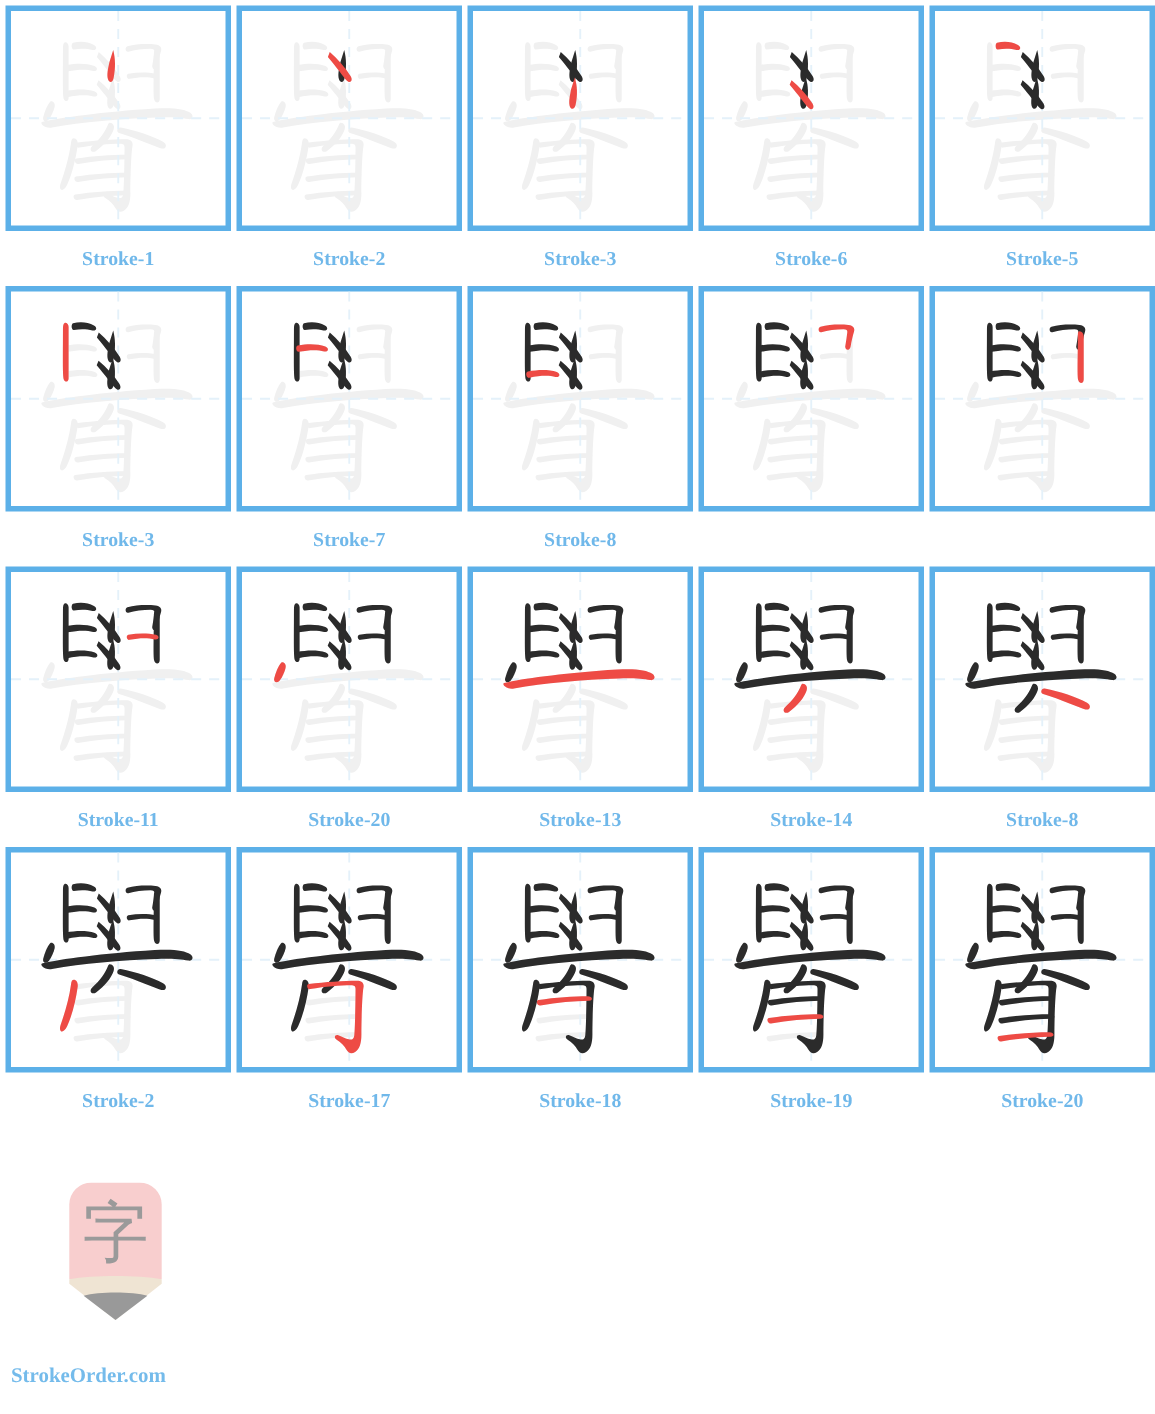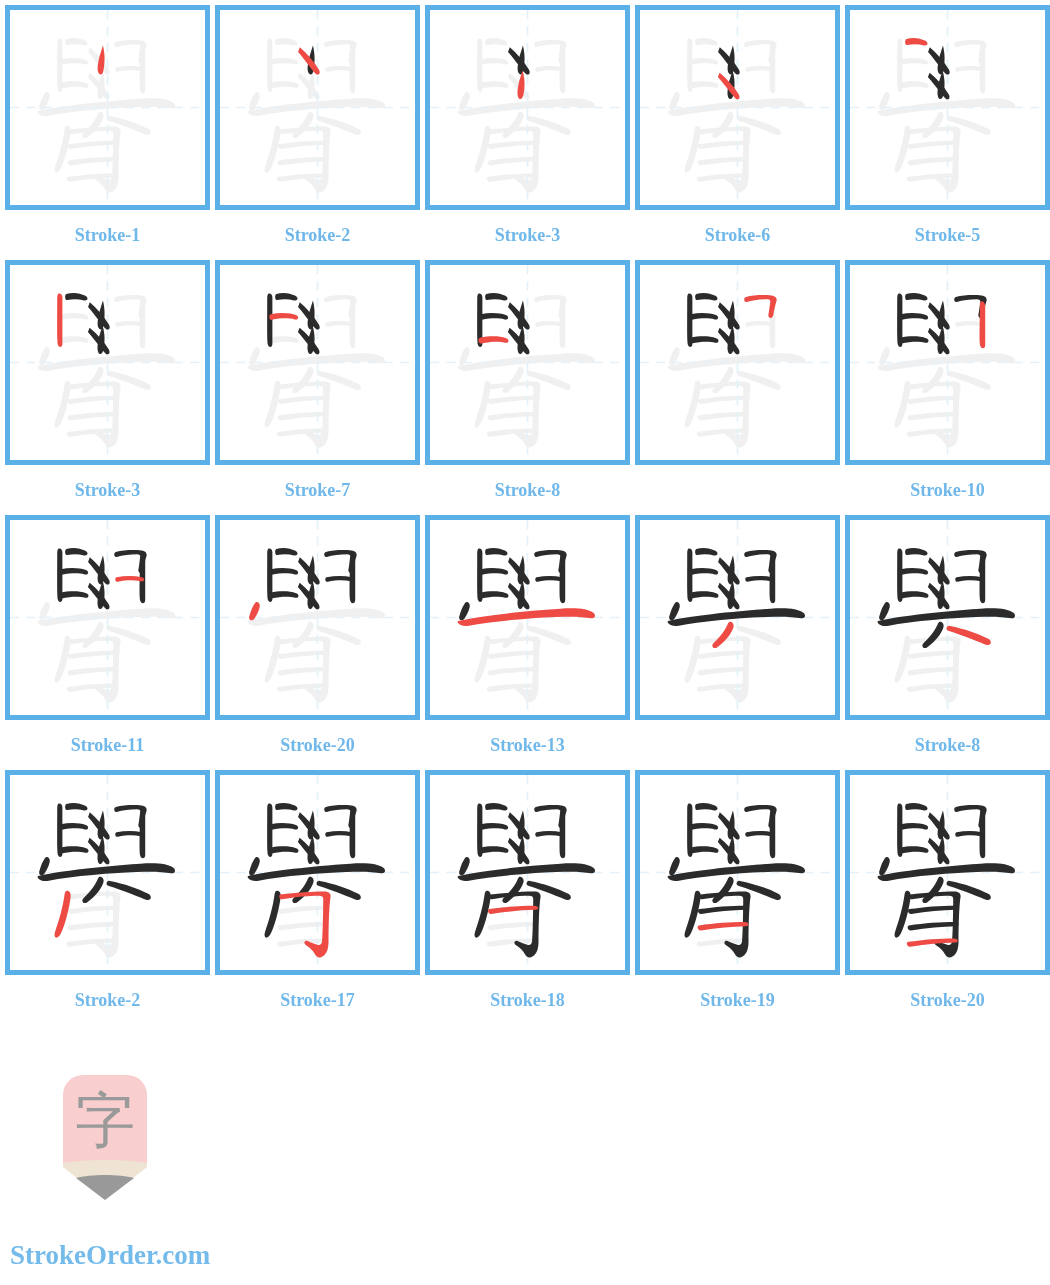--- a/index.html
+++ b/index.html
@@ -48,21 +48,21 @@
     left:0;top:1065px;
     width:1050px;
   }
   #logo{
     position:absolute;left:45px;top:10px;
     width:120px;height:125px;
   }
   #site{
     position:absolute;left:10px;top:175px;
     color:#74bbeb;
-    font-size:27px;
+    font-size:19px;
     font-family:"Liberation Serif", serif;
     font-weight:700;
     text-align:center;
   }
 </style>
 </head>
 <body>
 
 <div id="grid">
     <div class="row">
@@ -482,21 +482,20 @@
               <path d="M256 150 C266 148 275 156 275 170 L275 415 C275 432 258 436 252 420 C246 400 248 300 248 180 C248 162 250 152 256 150 Z"></path>
               <path d="M266 258 C316 248 362 250 398 262 C418 270 412 290 392 286 C362 278 322 278 272 288 C258 291 254 261 266 258 Z"></path>
               <path d="M262 382 C314 372 362 372 400 384 C420 392 414 412 394 408 C364 400 322 400 270 412 C254 416 248 386 262 382 Z"></path>
               <path d="M556 168 C596 158 646 156 690 160 C712 162 722 176 716 192 C710 212 704 238 700 262 C696 282 676 284 674 264 C678 240 682 214 684 196 C686 184 680 180 666 180 C630 180 590 186 560 194 C546 198 542 172 556 168 Z"></path>
             </g>
             <g class="cur">
               <path d="M690 190 C702 190 710 200 710 216 L710 420 C710 440 690 444 684 424 C678 404 682 300 682 214 C682 198 682 190 690 190 Z"></path>
             </g>
           </svg>
         </div>
-        <div class="label">Stroke-10</div>
       </div>
     </div>
     <div class="row">
       <div class="cell-wrap">
         <div class="cell">
           <svg viewBox="0 0 1024 1024">
             <g class="ghost">
               <path d="M488 186 C498 228 500 268 490 320 C486 342 470 346 463 326 C457 306 462 280 470 244 Z"></path>
               <path d="M419 196 C455 228 492 268 519 312 C531 333 517 348 501 333 C481 313 455 272 410 220 Z"></path>
               <path d="M486 318 C498 360 500 398 490 448 C485 470 469 474 462 455 C456 436 461 410 468 375 Z"></path>
@@ -682,20 +681,21 @@
               <path d="M690 190 C702 190 710 200 710 216 L710 420 C710 440 690 444 684 424 C678 404 682 300 682 214 C682 198 682 190 690 190 Z"></path>
               <path d="M560 300 C606 292 652 292 692 300 C712 306 706 326 686 322 C654 314 614 314 566 324 C552 327 548 303 560 300 Z"></path>
               <path d="M188 432 C200 428 212 440 208 458 C204 476 194 498 182 516 C170 534 148 528 154 506 C160 484 172 448 188 432 Z"></path>
               <path d="M148 530 C232 510 440 482 686 466 C774 460 830 468 856 486 C874 498 868 520 846 516 C810 510 766 506 700 508 C520 514 340 530 196 556 C160 562 136 536 148 530 Z"></path>
             </g>
             <g class="cur">
               <path d="M472 534 C486 534 496 548 490 566 C480 598 446 640 406 668 C386 682 370 660 388 644 C424 612 452 572 462 544 C466 536 468 534 472 534 Z"></path>
             </g>
           </svg>
         </div>
+        <div class="label">Stroke-14</div>
       </div>
       <div class="cell-wrap">
         <div class="cell">
           <svg viewBox="0 0 1024 1024">
             <g class="ghost">
               <path d="M488 186 C498 228 500 268 490 320 C486 342 470 346 463 326 C457 306 462 280 470 244 Z"></path>
               <path d="M419 196 C455 228 492 268 519 312 C531 333 517 348 501 333 C481 313 455 272 410 220 Z"></path>
               <path d="M486 318 C498 360 500 398 490 448 C485 470 469 474 462 455 C456 436 461 410 468 375 Z"></path>
               <path d="M418 330 C454 360 491 398 518 442 C530 463 516 478 500 463 C480 443 454 404 409 352 Z"></path>
               <path d="M296 152 C330 142 366 146 396 162 C414 172 408 190 389 186 C364 180 334 178 300 184 C288 186 286 156 296 152 Z"></path>

